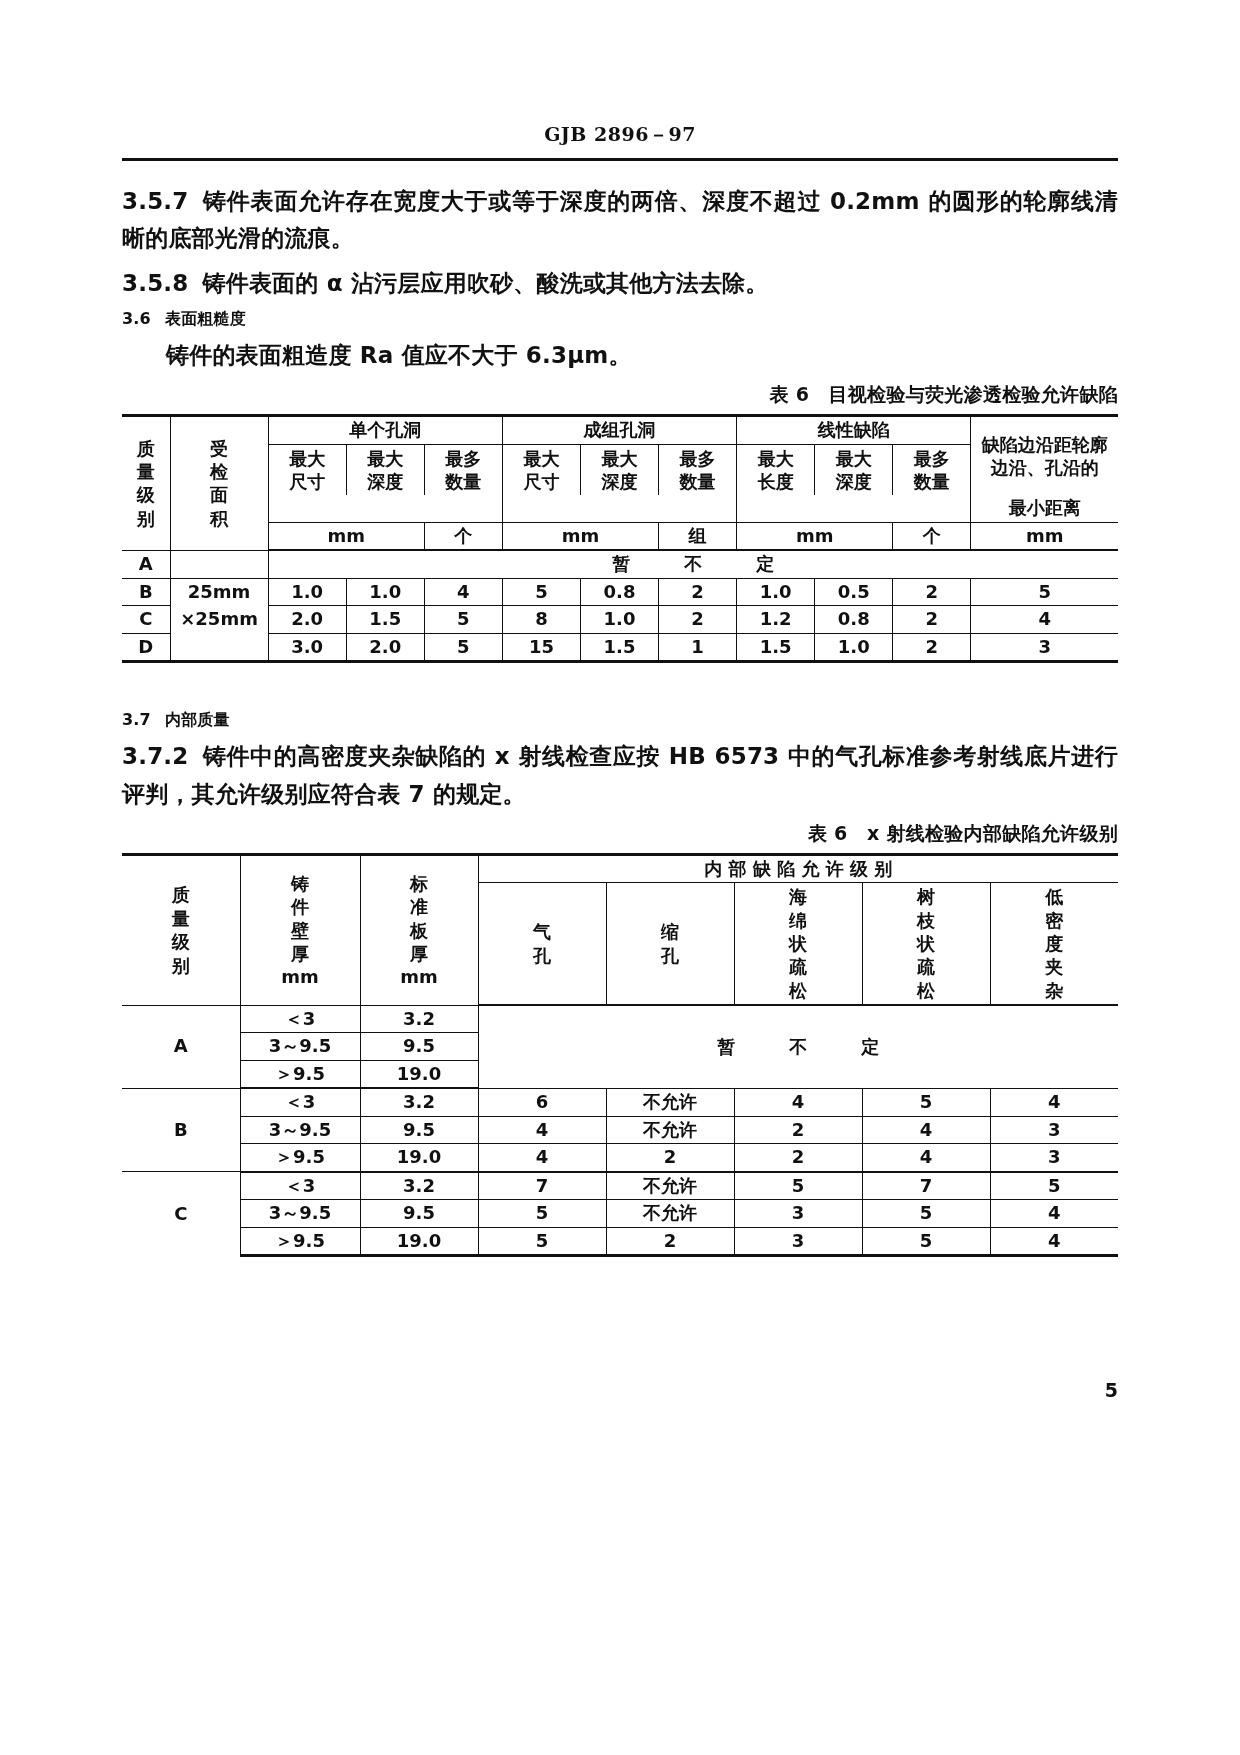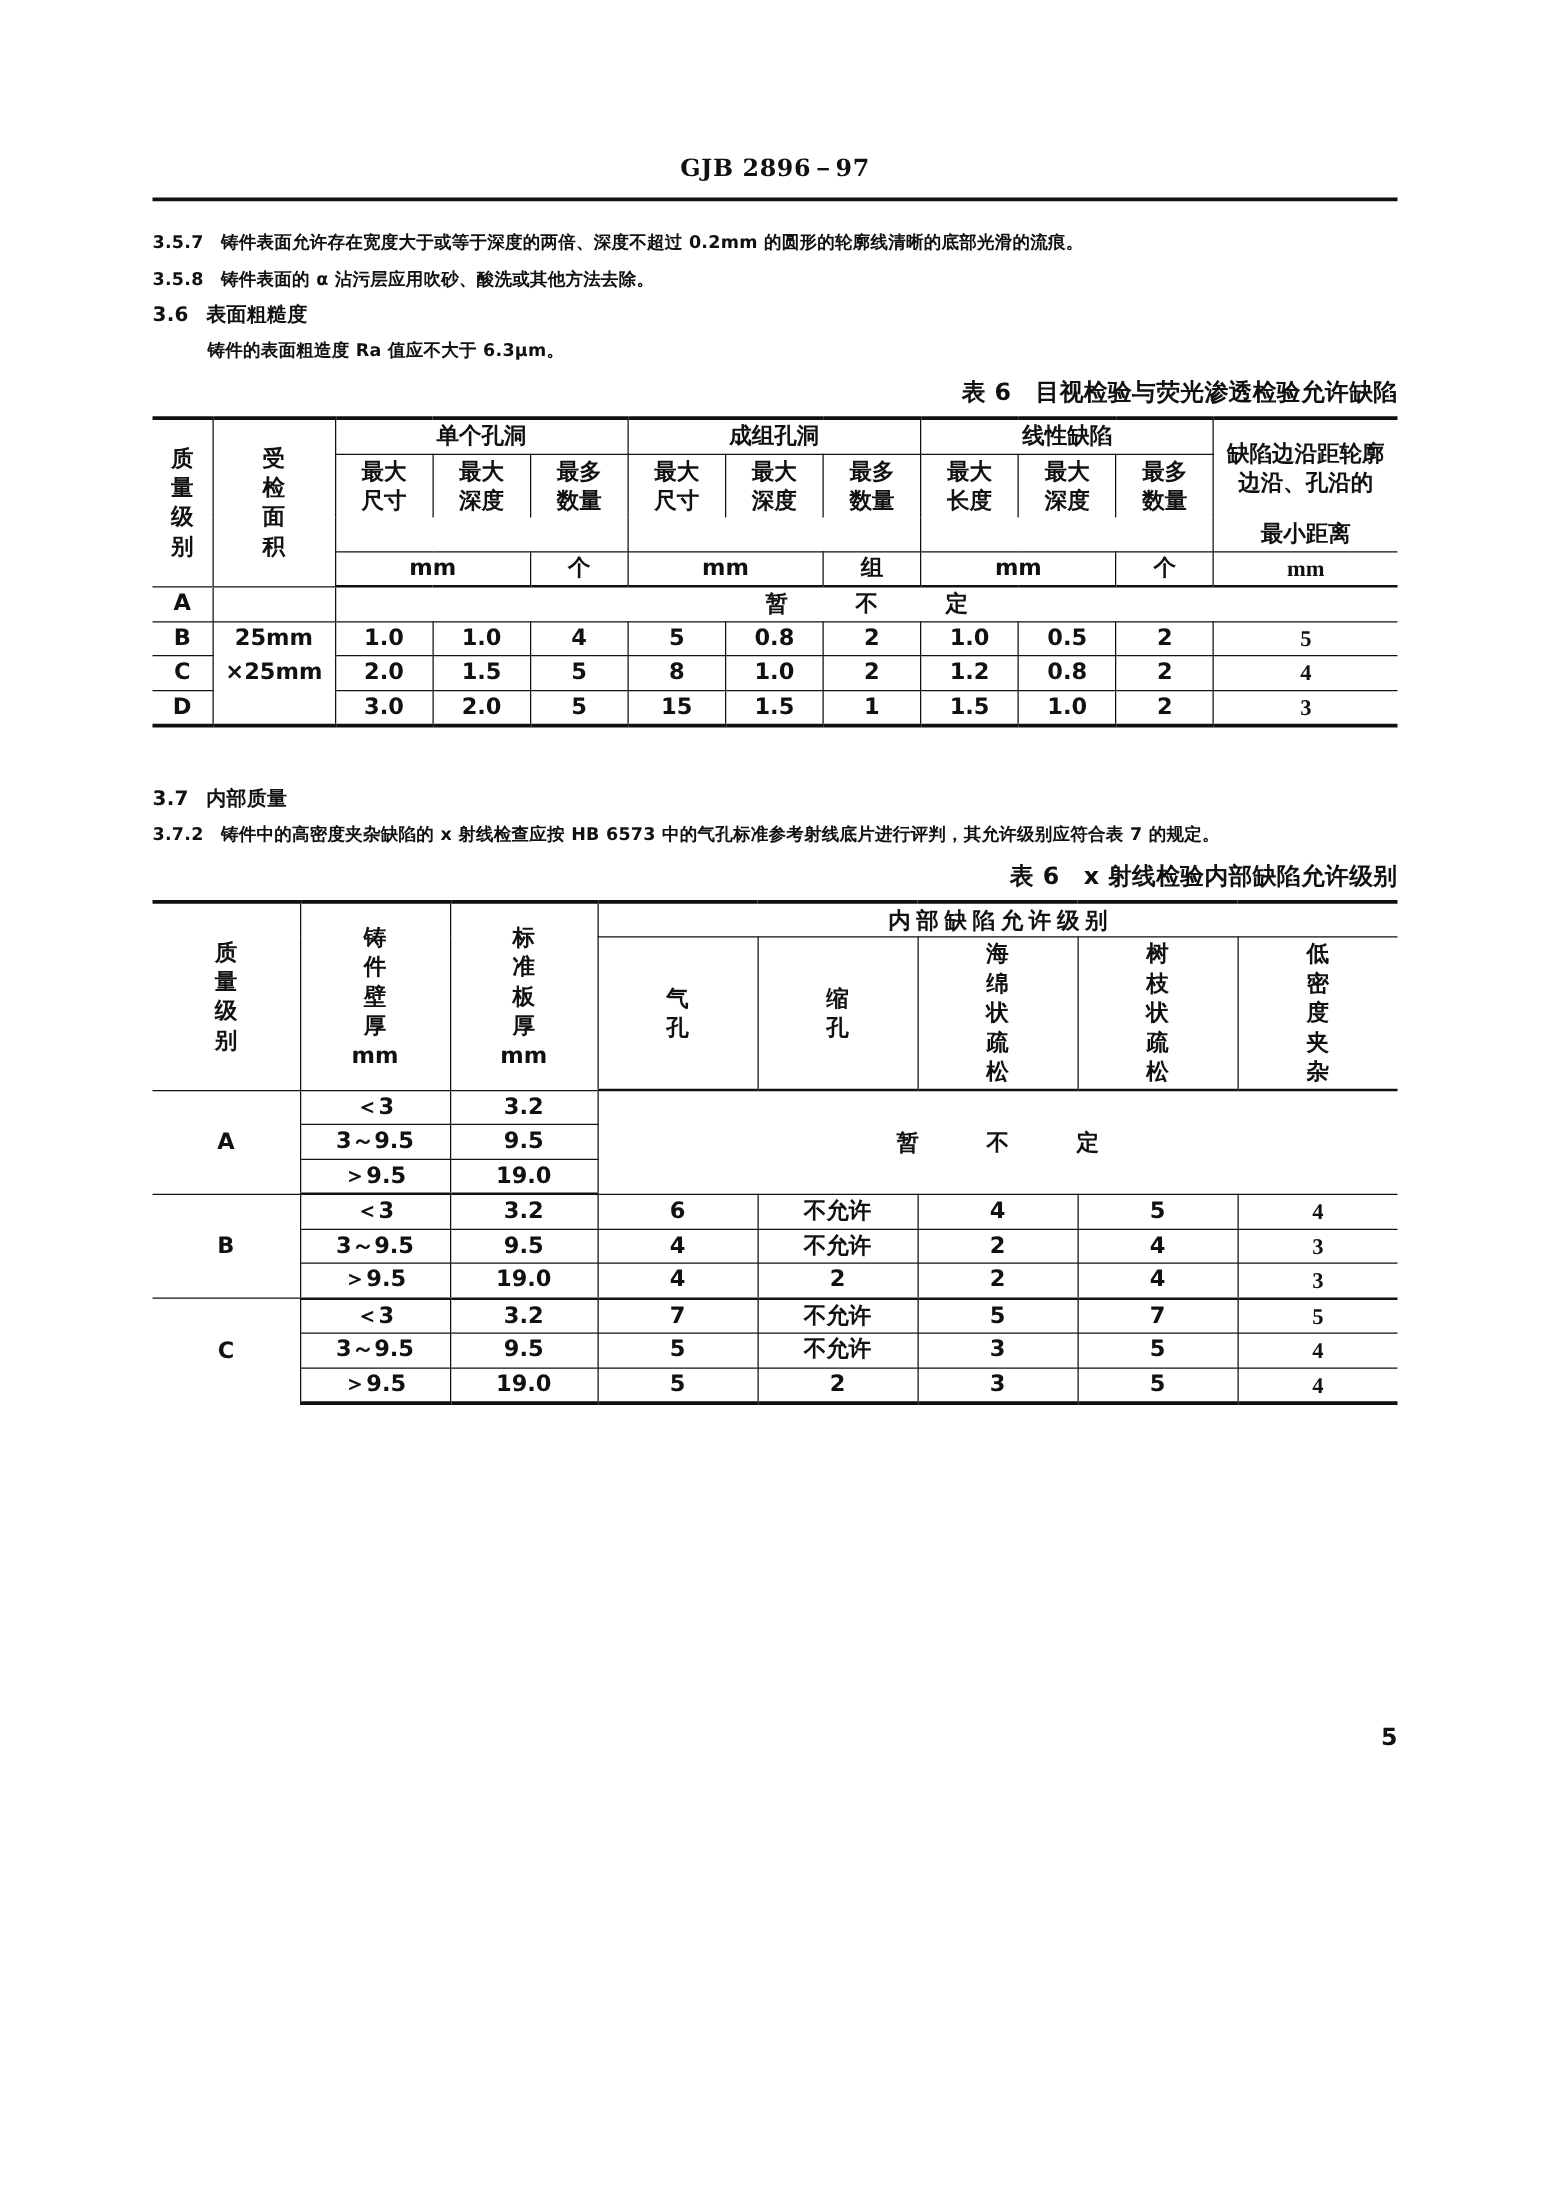--- a/index.html
+++ b/index.html
@@ -28,21 +28,21 @@
   }
   .header-rule {
     margin:10px 122px 0 122px;
     border-top:3px solid #111;
   }
   .content {
     margin:0 122px;
     width:996px;
   }
   p.body-text {
-    font-size:14px;
+    font-size:23px;
     line-height:1.62;
     margin:7px 0 0 0;
     text-align:justify;
     font-weight:bold;
     letter-spacing:0.2px;
   }
   p.first { margin-top:22px; }
   .indent { text-indent:44px; }
   .sec-head {
     font-size:16px;
@@ -70,21 +70,21 @@
     text-align:center;
     vertical-align:middle;
     padding:2px 1px;
     font-weight:bold;
     font-size:18px;
     line-height:1.25;
   }
   .t-top { border-top:3px solid #111 !important; }
   .t-bot { border-bottom:3px solid #111 !important; }
   .no-l { border-left:none !important; }
-  .no-r { border-right:none !important;font-family:Liberation Serif, serif; }
+  .no-r { border-right:none !important; }
   .no-t { border-top:none !important; }
   .no-b { border-bottom:none !important; }
   .thick-b { border-bottom:2.5px solid #111 !important; }
 
   
   .vstack {
     display:block;
     line-height:1.30;
     font-size:18px;
     letter-spacing:0;

